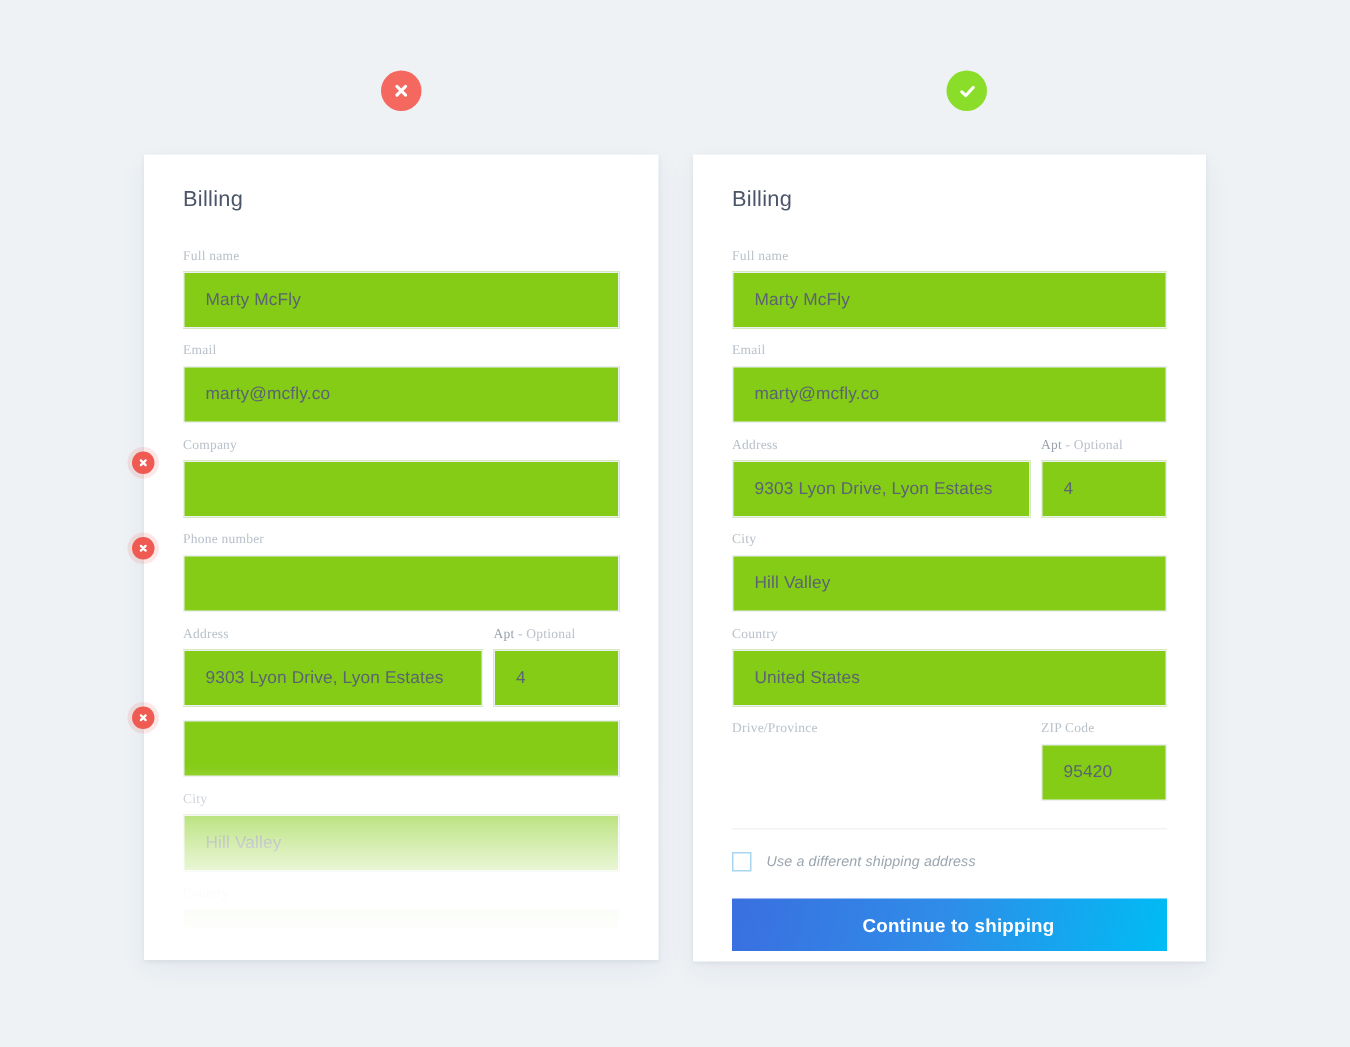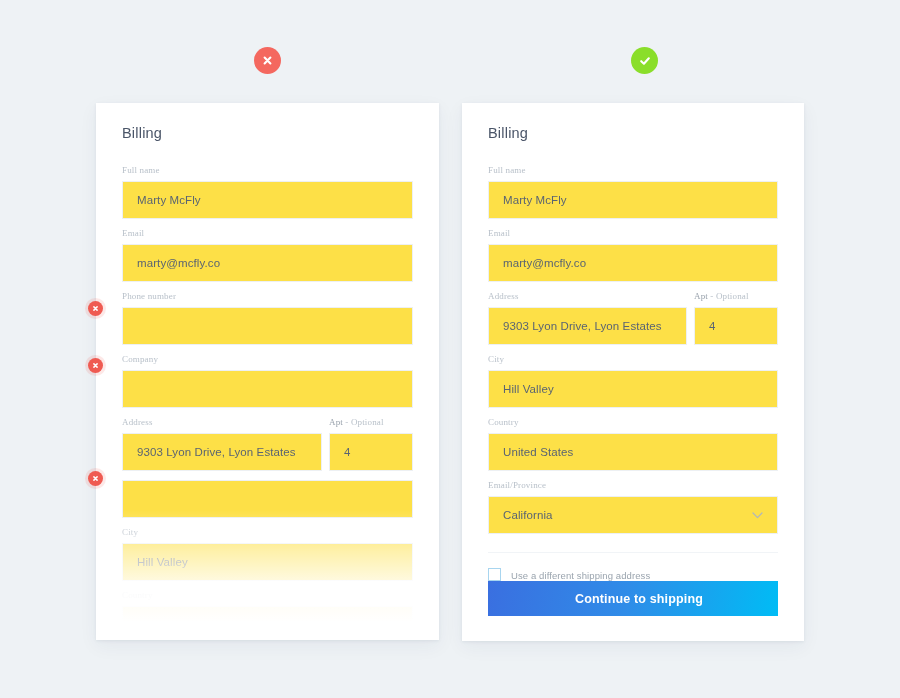--- a/index.html
+++ b/index.html
@@ -63,21 +63,21 @@
     margin-bottom: 6px;
     display: block;
     white-space: nowrap;
     font-family: Liberation Serif, serif;
   }
   .label .label-strong { color: #9aa3ad; }
 
   .input {
     height: 38px;
     border: 1px solid #edf0f3;
-    background: #fde047;
+    background: #84cc16;
     display: flex;
     align-items: center;
     padding: 0 14px;
     font-size: 11.5px;
     color: #5a6472;
     letter-spacing: .1px;
     position: relative;
   }
   .input.empty { color: transparent; }
 
@@ -124,38 +124,40 @@
 
   
   .divider {
     height: 1px;
     background: #f1f4f7;
     margin: 18px 0 0 0;
   }
 
   .checkbox-row {
     display: flex;
-    align-items: flex-end;
+    align-items: center;
     margin-top: 15px;
+    font-style: italic;
   }
   .checkbox {
     width: 13px;
     height: 13px;
     border: 1px solid #a8d5ef;
     background: #fff;
     flex: 0 0 13px;
   }
   .checkbox-label {
     margin-left: 10px;
     font-size: 9.5px;
     color: #9aa4ae;
     letter-spacing: .1px;
   }
 
   .primary-button {
+    margin-top: 18px;
     height: 35px;
     width: 100%;
     border: none;
     background: linear-gradient(100deg, #3a6fe0 0%, #2f8ce8 48%, #00bcf5 100%);
     color: #ffffff;
     font-size: 12.5px;
     font-weight: bold;
     letter-spacing: .15px;
     font-family: "Liberation Sans", sans-serif;
     display: flex;
@@ -190,26 +192,26 @@
         <span class="label">Full name</span>
         <div class="input">Marty McFly</div>
       </div>
 
       <div class="field">
         <span class="label">Email</span>
         <div class="input">marty@mcfly.co</div>
       </div>
 
       <div class="field">
+        <span class="label">Company</span>
+        <div class="input empty"></div>
+      </div>
+
+      <div class="field">
         <span class="label">Phone number</span>
-        <div class="input empty"></div>
-      </div>
-
-      <div class="field">
-        <span class="label">Company</span>
         <div class="input empty"></div>
       </div>
 
       <div class="field">
         <div class="row">
           <div class="col-wide">
             <span class="label">Address</span>
             <div class="input">9303 Lyon Drive, Lyon Estates</div>
           </div>
           <div class="col-narrow">
@@ -285,29 +287,25 @@
       </div>
 
       <div class="field">
         <span class="label">Country</span>
         <div class="input">United States</div>
       </div>
 
       <div class="field">
         <div class="row">
           <div class="col-wide">
-            <span class="label">Email/Province</span>
-            <div class="input">
-              <span>California</span>
-              <span class="select-chevron">
-                <svg width="11" height="7" viewBox="0 0 11 7" aria-hidden="true">
-                  <path d="M1 1 L5.5 5.6 L10 1" stroke="#aeb6bf" stroke-width="1.2" fill="none" stroke-linecap="round" stroke-linejoin="round"></path>
-                </svg>
-              </span>
-            </div>
+            <span class="label">Drive/Province</span>
+          </div>
+          <div class="col-narrow">
+            <span class="label">ZIP Code</span>
+            <div class="input">95420</div>
           </div>
         </div>
       </div>
 
       <div class="divider"></div>
 
       <div class="checkbox-row">
         <span class="checkbox"></span>
         <span class="checkbox-label">Use a different shipping address</span>
       </div>

